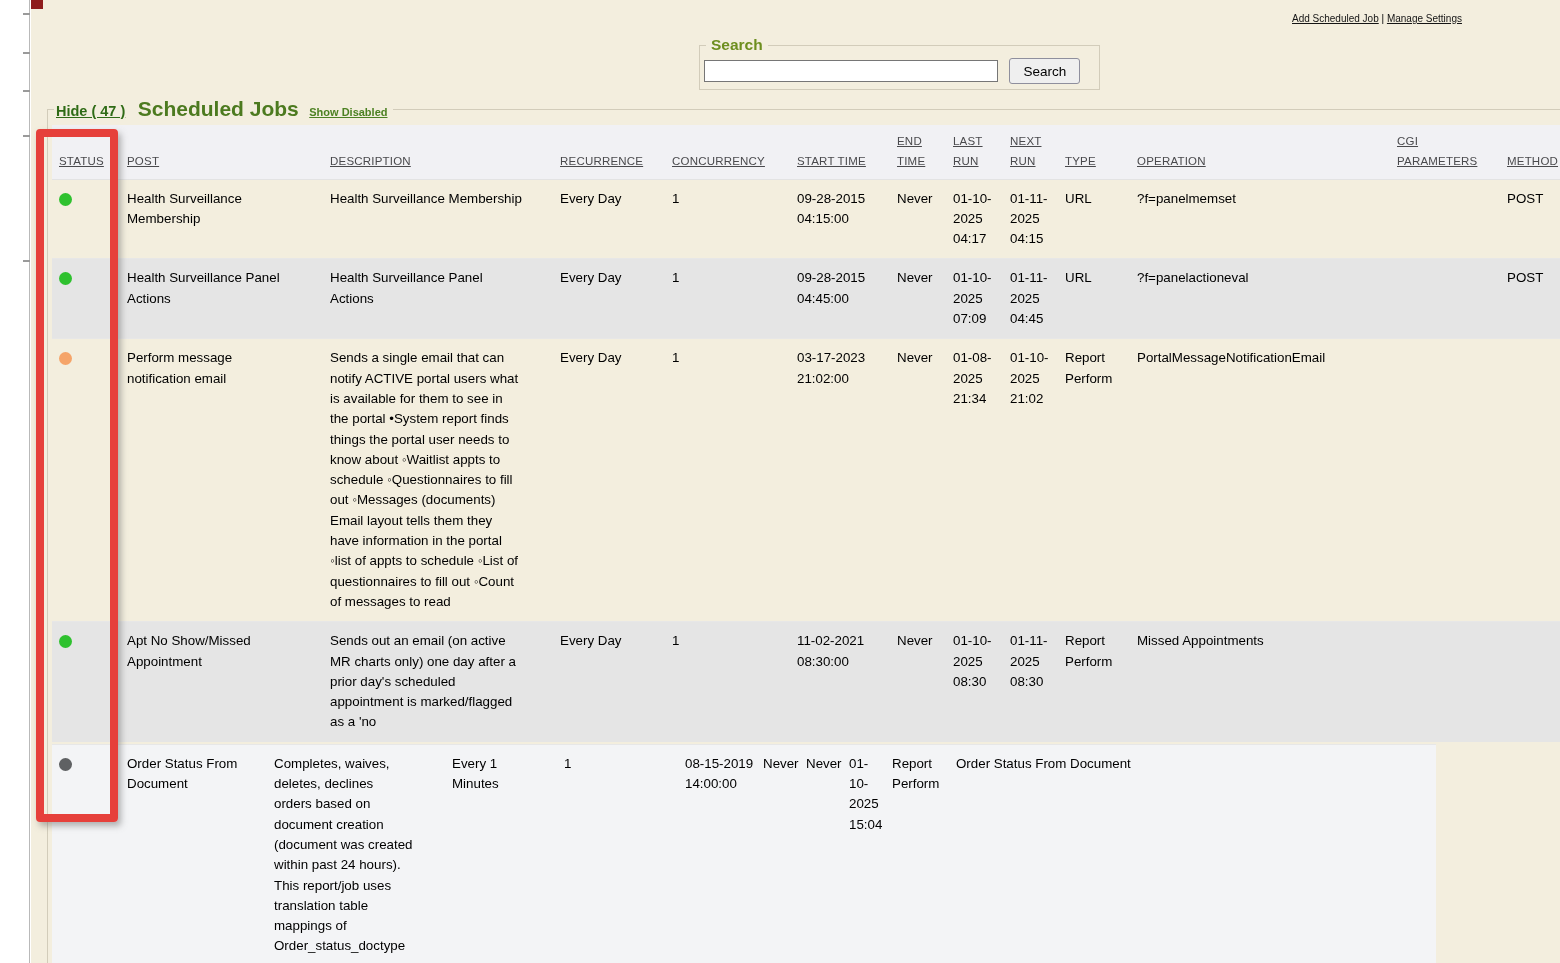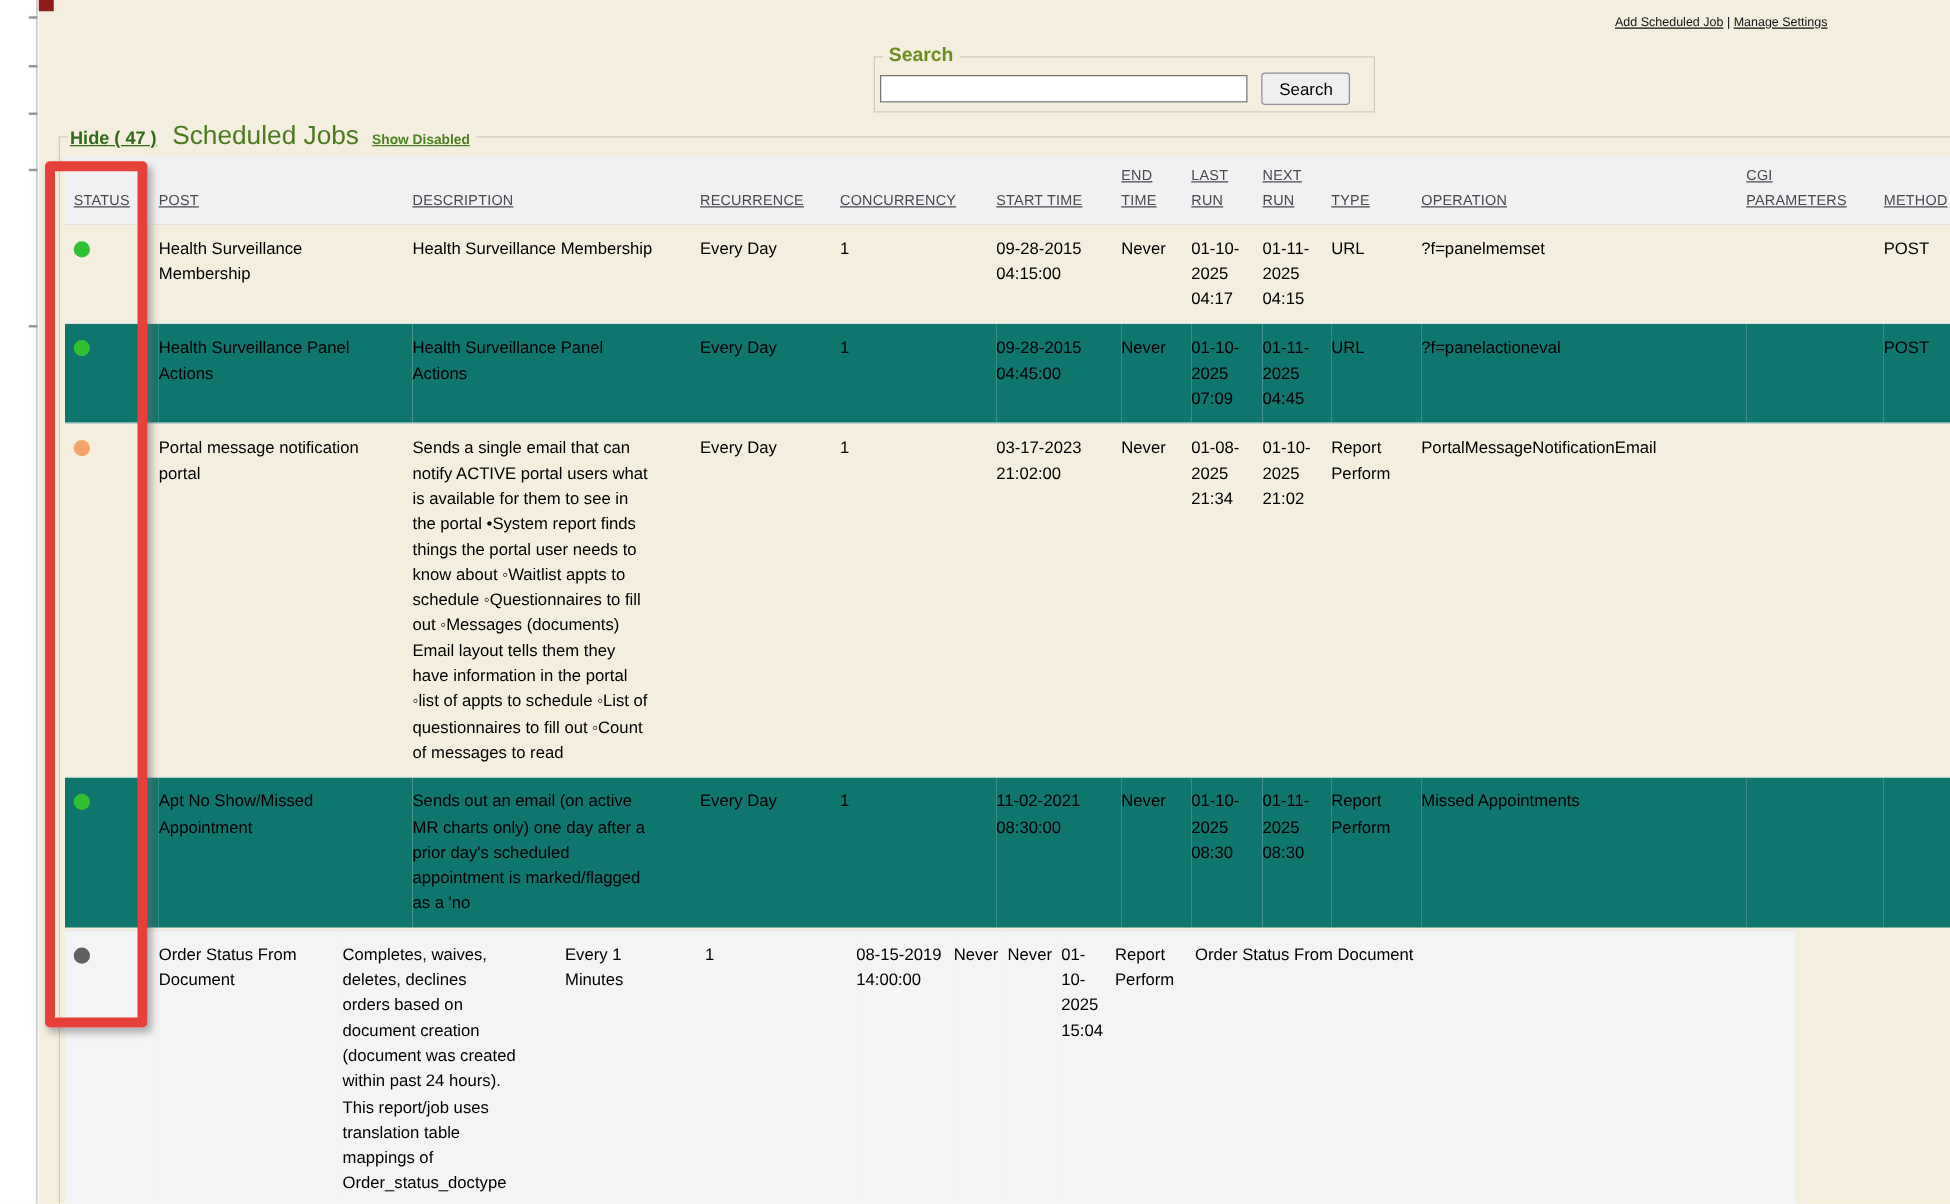--- a/index.html
+++ b/index.html
@@ -27,36 +27,36 @@
   .search-fieldset legend { color:#6d8e1f; font-weight:bold; font-size:15.5px; padding:0 5px; margin-left:2px; }
   .search-input { width:294px; height:22px; border:1px solid #767676; background:#fff;
     font-size:13.3px; padding:2px 4px; vertical-align:middle; }
   .search-button { margin-left:7px; height:26px; padding:2px 13px; font-size:13.5px;
     border:1px solid #8f8f9d; background:#efefef; border-radius:3px; vertical-align:middle; cursor:pointer; }
 
   .jobs-fieldset { position:absolute; left:45px; top:97px; width:1600px; height:1000px;
     border-right:none; border-bottom:none; padding:2px 0 0 4px; z-index:2; }
   .jobs-fieldset legend { margin-left:2px; padding:0 5px 0 2px; white-space:nowrap; }
   .hide-link { color:#2f6b16; font-weight:bold; font-size:14.5px; text-decoration:underline; cursor:pointer; }
-  .jobs-title { color:#4c7a1f; font-weight:normal; font-size:21px; margin:0 6px 0 8px; }
+  .jobs-title { color:#4c7a1f; font-weight:bold; font-size:21px; margin:0 6px 0 8px; }
   .show-disabled-link { color:#4c8122; font-weight:bold; font-size:11px; text-decoration:underline; cursor:pointer; }
 
   table { border-collapse:collapse; table-layout:fixed; margin-top:2px;
     font-size:13.33px; line-height:20.3px; }
   .t1 { width:1545px; }
   .t2 { width:1384px; }
   th { vertical-align:bottom; text-align:left; font-weight:normal; font-size:11.5px;
     letter-spacing:0.2px; color:#4a4a4d; padding:6px 14px 7px 0;
     background:#f1f1f4; border-bottom:1px solid #e3e3e3; }
   th:first-child { padding-left:7px; }
   th .th-label { text-decoration:underline; cursor:pointer; }
   td { vertical-align:top; padding:9px 14px 9px 0; border-top:1px solid #e7e7e7;
     overflow:visible; word-wrap:normal; }
   td:first-child { padding-left:7px; }
-  tr.stripe td { background:#0f766e; }
+  tr.stripe td { background:#e5e5e5; }
   .t1 td.c-name { padding-right:36px; }
   .t1 td.c-desc { padding-right:38px; }
   .t2 td { padding-right:8px; }
   .t2 td.c-desc { padding-right:38px; }
   .t2 td.c-recur { padding-right:20px; }
   .t2 td.c-end, .t2 td.c-last, .t2 td.c-next { padding-right:6px; }
   .t2 tr td { background:#f3f4f6; }
   .dot { width:13px; height:13px; border-radius:50%; display:inline-block; margin-top:4px; }
 
   .annotation-box { position:absolute; left:36px; top:129px; width:82px; height:693px;
@@ -155,21 +155,21 @@
     <td class="c-end">Never</td>
     <td class="c-last">01-10-2025 07:09</td>
     <td class="c-next">01-11-2025 04:45</td>
     <td class="c-type">URL</td>
     <td class="c-oper">?f=panelactioneval</td>
     <td class="c-cgi"></td>
     <td class="c-method">POST</td>
   </tr>
         <tr>
     <td class="c-status"><span class="dot" style="background: rgb(245, 164, 105);"></span></td>
-    <td class="c-name">Portal message notification portal</td>
+    <td class="c-name">Perform message notification email</td>
     <td class="c-desc">Sends a single email that can notify ACTIVE portal users what is available for them to see in the portal •System report finds things the portal user needs to know about ◦Waitlist appts to schedule ◦Questionnaires to fill out ◦Messages (documents) Email layout tells them they have information in the portal ◦list of appts to schedule ◦List of questionnaires to fill out ◦Count of messages to read</td>
     <td class="c-recur">Every Day</td>
     <td class="c-conc">1</td>
     <td class="c-start">03-17-2023 21:02:00</td>
     <td class="c-end">Never</td>
     <td class="c-last">01-08-2025 21:34</td>
     <td class="c-next">01-10-2025 21:02</td>
     <td class="c-type">Report Perform</td>
     <td class="c-oper">PortalMessageNotificationEmail</td>
     <td class="c-cgi"></td>

